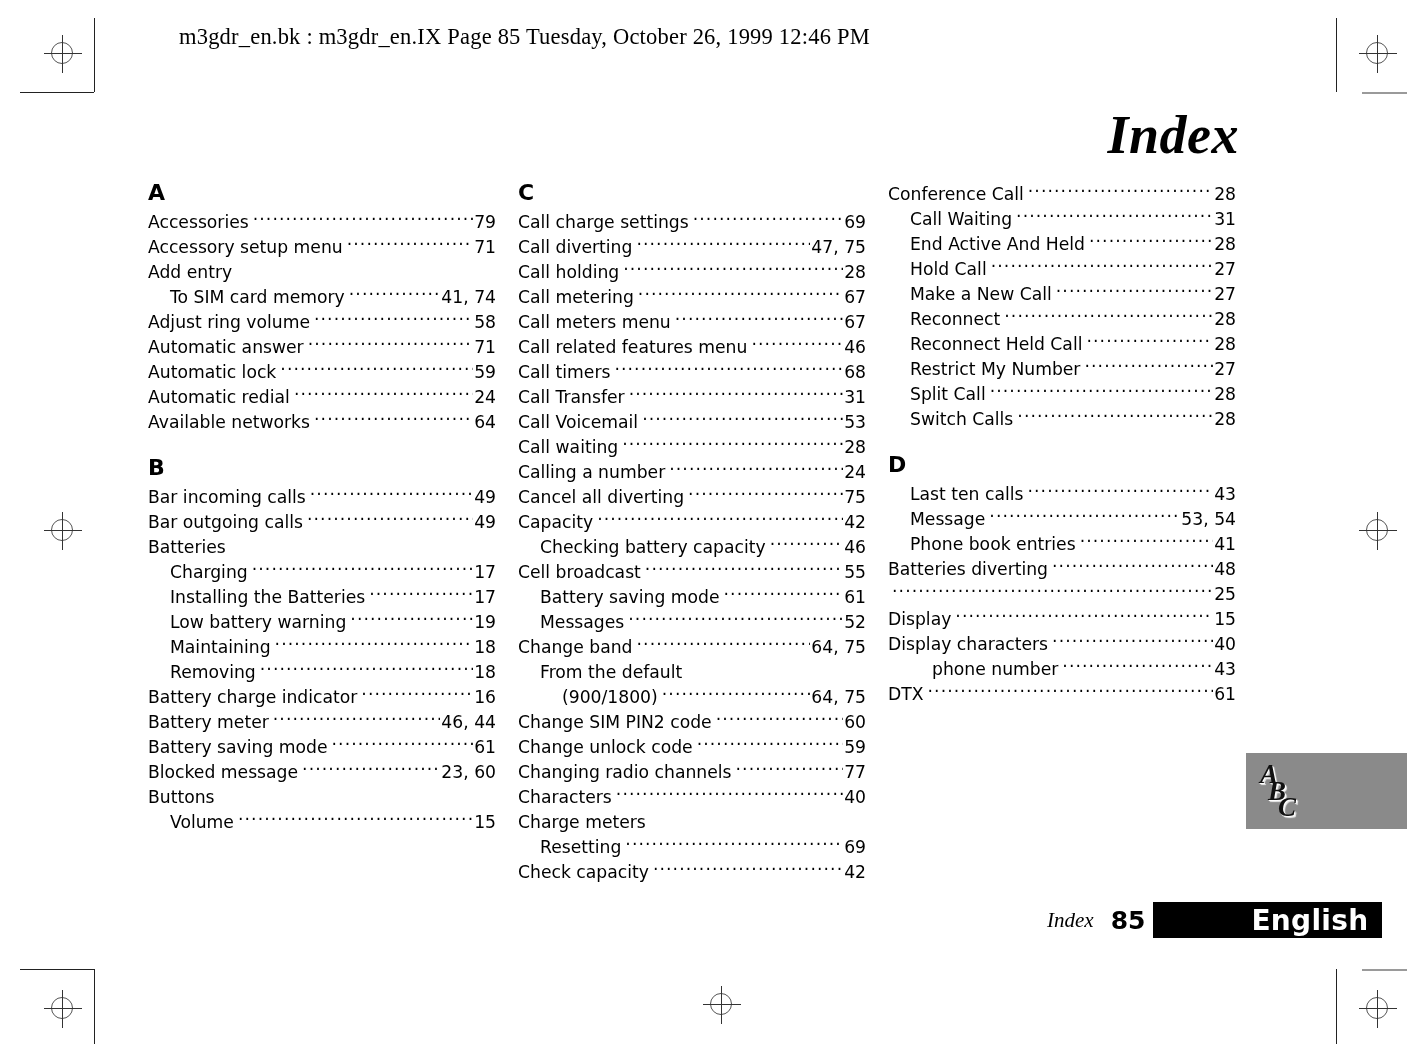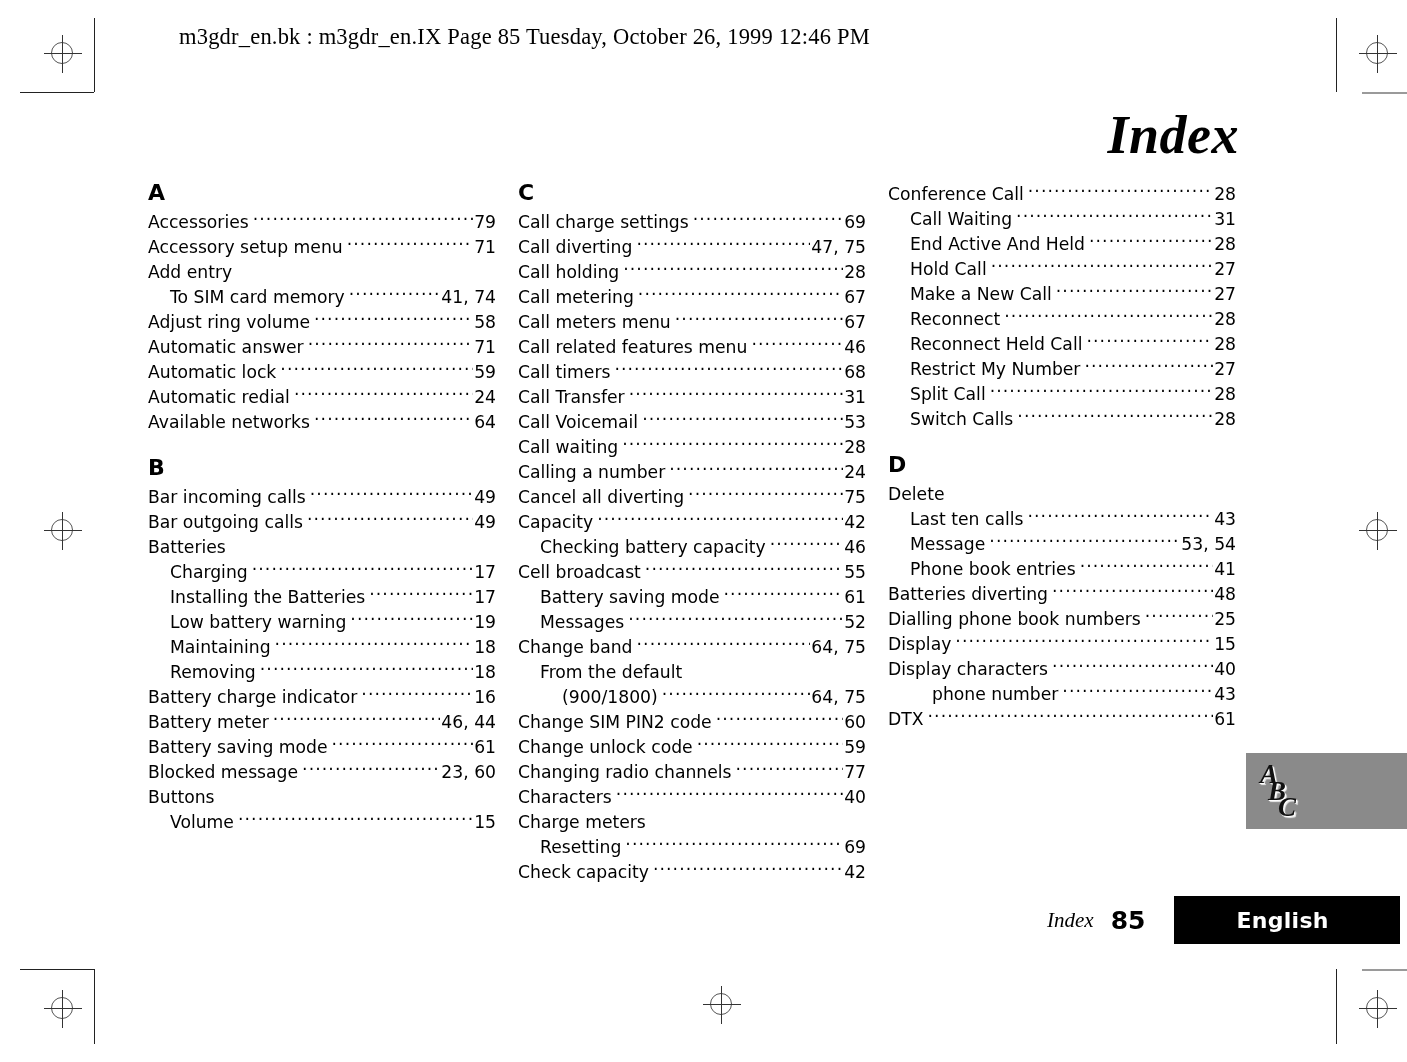--- a/index.html
+++ b/index.html
@@ -176,35 +176,35 @@
   .footer .f-index {
     font-family: "Liberation Serif", "DejaVu Serif", serif;
     font-style: italic;
     font-size: 21px;
     margin-right: 17px;
   }
   .footer .f-page {
     font-family: "DejaVu Sans", sans-serif;
     font-weight: bold;
     font-size: 25px;
-    margin-right: 29px;
+    margin-right: 8px;
   }
   .footer .f-lang-bar {
     background: #000000;
     color: #ffffff;
     width: 229px;
-    height: 48px;
+    height: 36px;
     display: flex;
     align-items: center;
     justify-content: flex-start;
-    padding-left: 62px;
+    padding-left: 98px;
     box-sizing: border-box;
     font-family: "DejaVu Sans", sans-serif;
     font-weight: bold;
-    font-size: 22px;
+    font-size: 28px;
     letter-spacing: 0.3px;
   }
 </style>
 </head>
 <body>
 
 <div class="crop-line" style="left:94px; top:18px; width:1px; height:74px;"></div>
 <div class="crop-line" style="left:20px; top:92px; width:74px; height:1px;"></div>
 <div class="crop-line" style="left:1336px; top:18px; width:1px; height:74px;"></div>
 <div class="crop-line gray" style="left:1362px; top:92px; width:45px; height:2px;"></div>
@@ -546,23 +546,20 @@
         <span class="term">Split Call</span>
         <span class="leader"></span>
         <span class="pages">28</span>
       </div>
       <div class="entry sub">
         <span class="term">Switch Calls</span>
         <span class="leader"></span>
         <span class="pages">28</span>
       </div>
       <div class="letter-head spaced">D</div>
-      <div class="entry noleader">
-        <span class="term">Delete</span>
-      </div>
       <div class="entry sub">
         <span class="term">Last ten calls</span>
         <span class="leader"></span>
         <span class="pages">43</span>
       </div>
       <div class="entry sub">
         <span class="term">Message</span>
         <span class="leader"></span>
         <span class="pages">53, 54</span>
       </div>
@@ -570,21 +567,20 @@
         <span class="term">Phone book entries</span>
         <span class="leader"></span>
         <span class="pages">41</span>
       </div>
       <div class="entry">
         <span class="term">Batteries diverting</span>
         <span class="leader"></span>
         <span class="pages">48</span>
       </div>
       <div class="entry">
-        <span class="term">Dialling phone book numbers</span>
         <span class="leader"></span>
         <span class="pages">25</span>
       </div>
       <div class="entry">
         <span class="term">Display</span>
         <span class="leader"></span>
         <span class="pages">15</span>
       </div>
       <div class="entry">
         <span class="term">Display characters</span>

